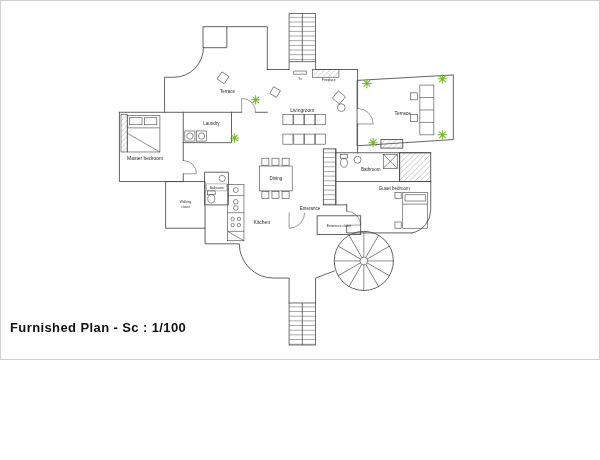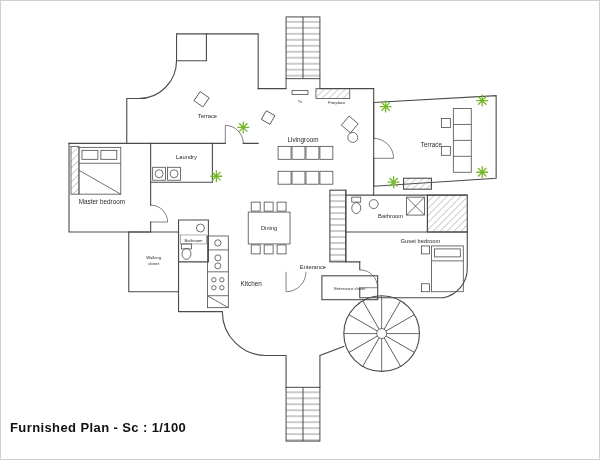--- a/index.html
+++ b/index.html
@@ -1,18 +1,18 @@
 <!DOCTYPE html>
 <html style="--walls: #4a4a4a; --plants: #76b82a; --paper: #ffffff; --border: #d0d0d0; --label: #2b2b2b;"><head>
 <meta charset="utf-8">
 <style>
   * { margin:0; padding:0; box-sizing:border-box; }
   html,body { width:600px; height:460px; background:#fff; overflow:hidden; }
   .sheet {
-    position:relative; width:600px; height:460px;
+    position:relative; width:600px; height:360px;
     background:var(--paper,#ffffff);
     border:1px solid var(--border,#d0d0d0);
     font-family:"Liberation Sans", sans-serif;
   }
   svg { display:block; width:100%; height:100%; }
   svg text {
     fill:var(--label,#2b2b2b);
     font-family:"Liberation Sans", sans-serif;
     text-anchor:middle;
   }

